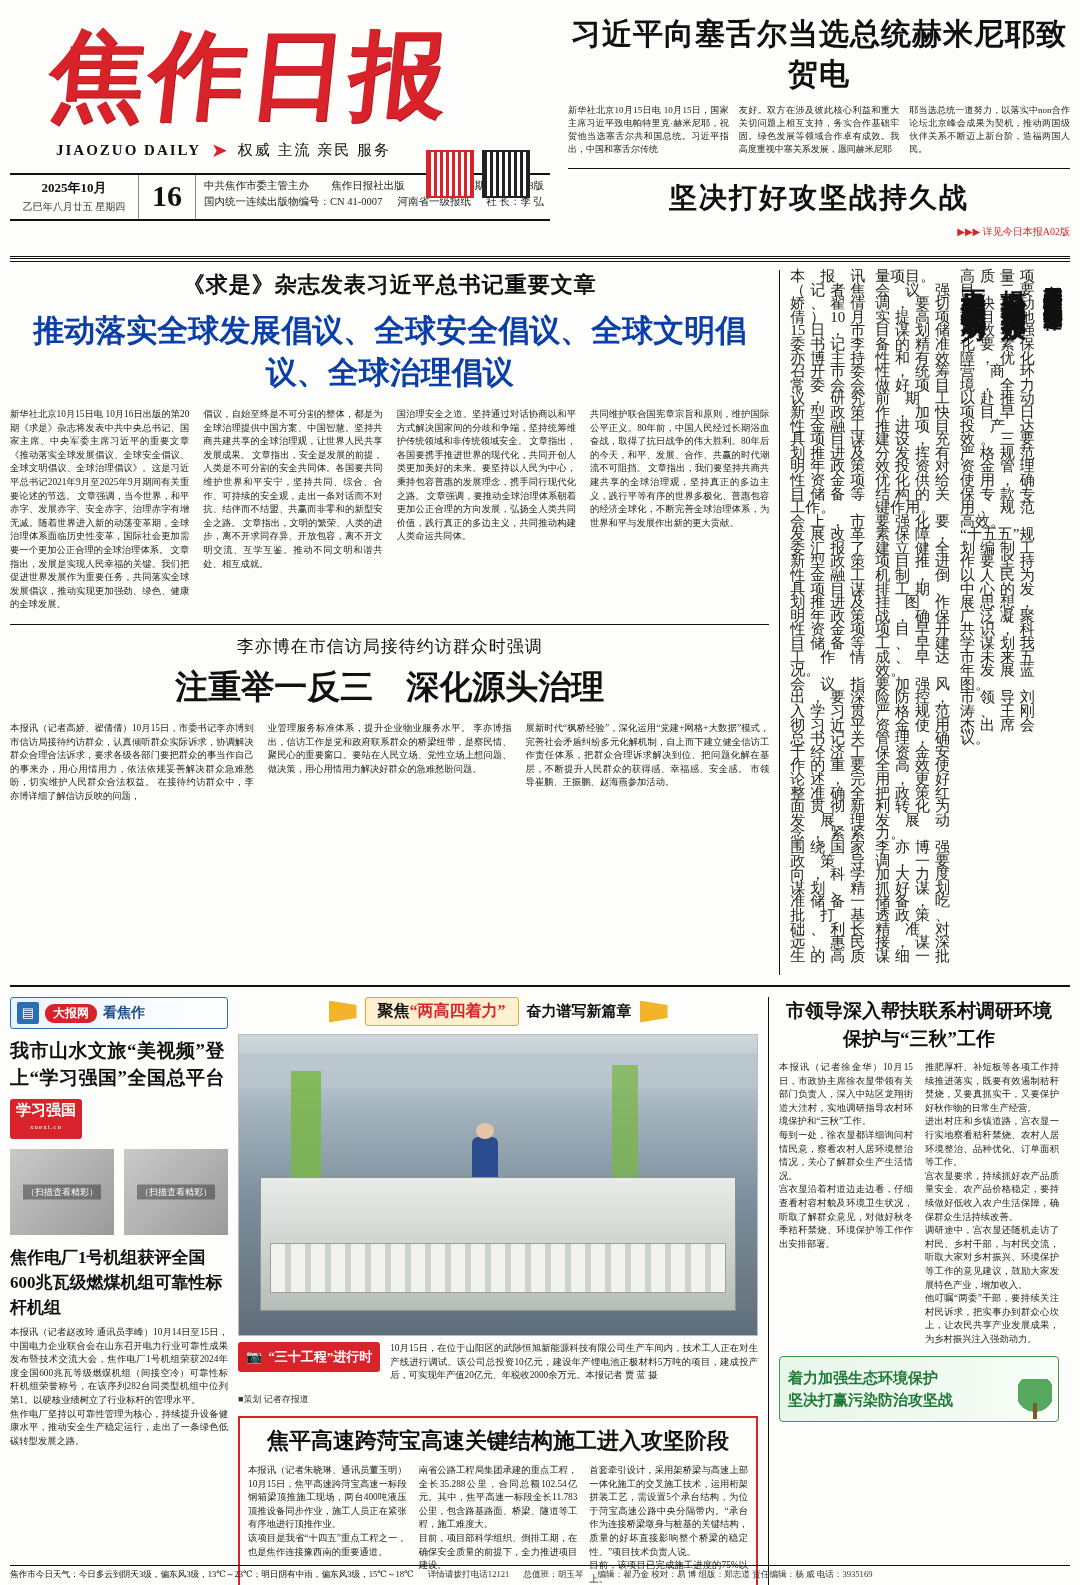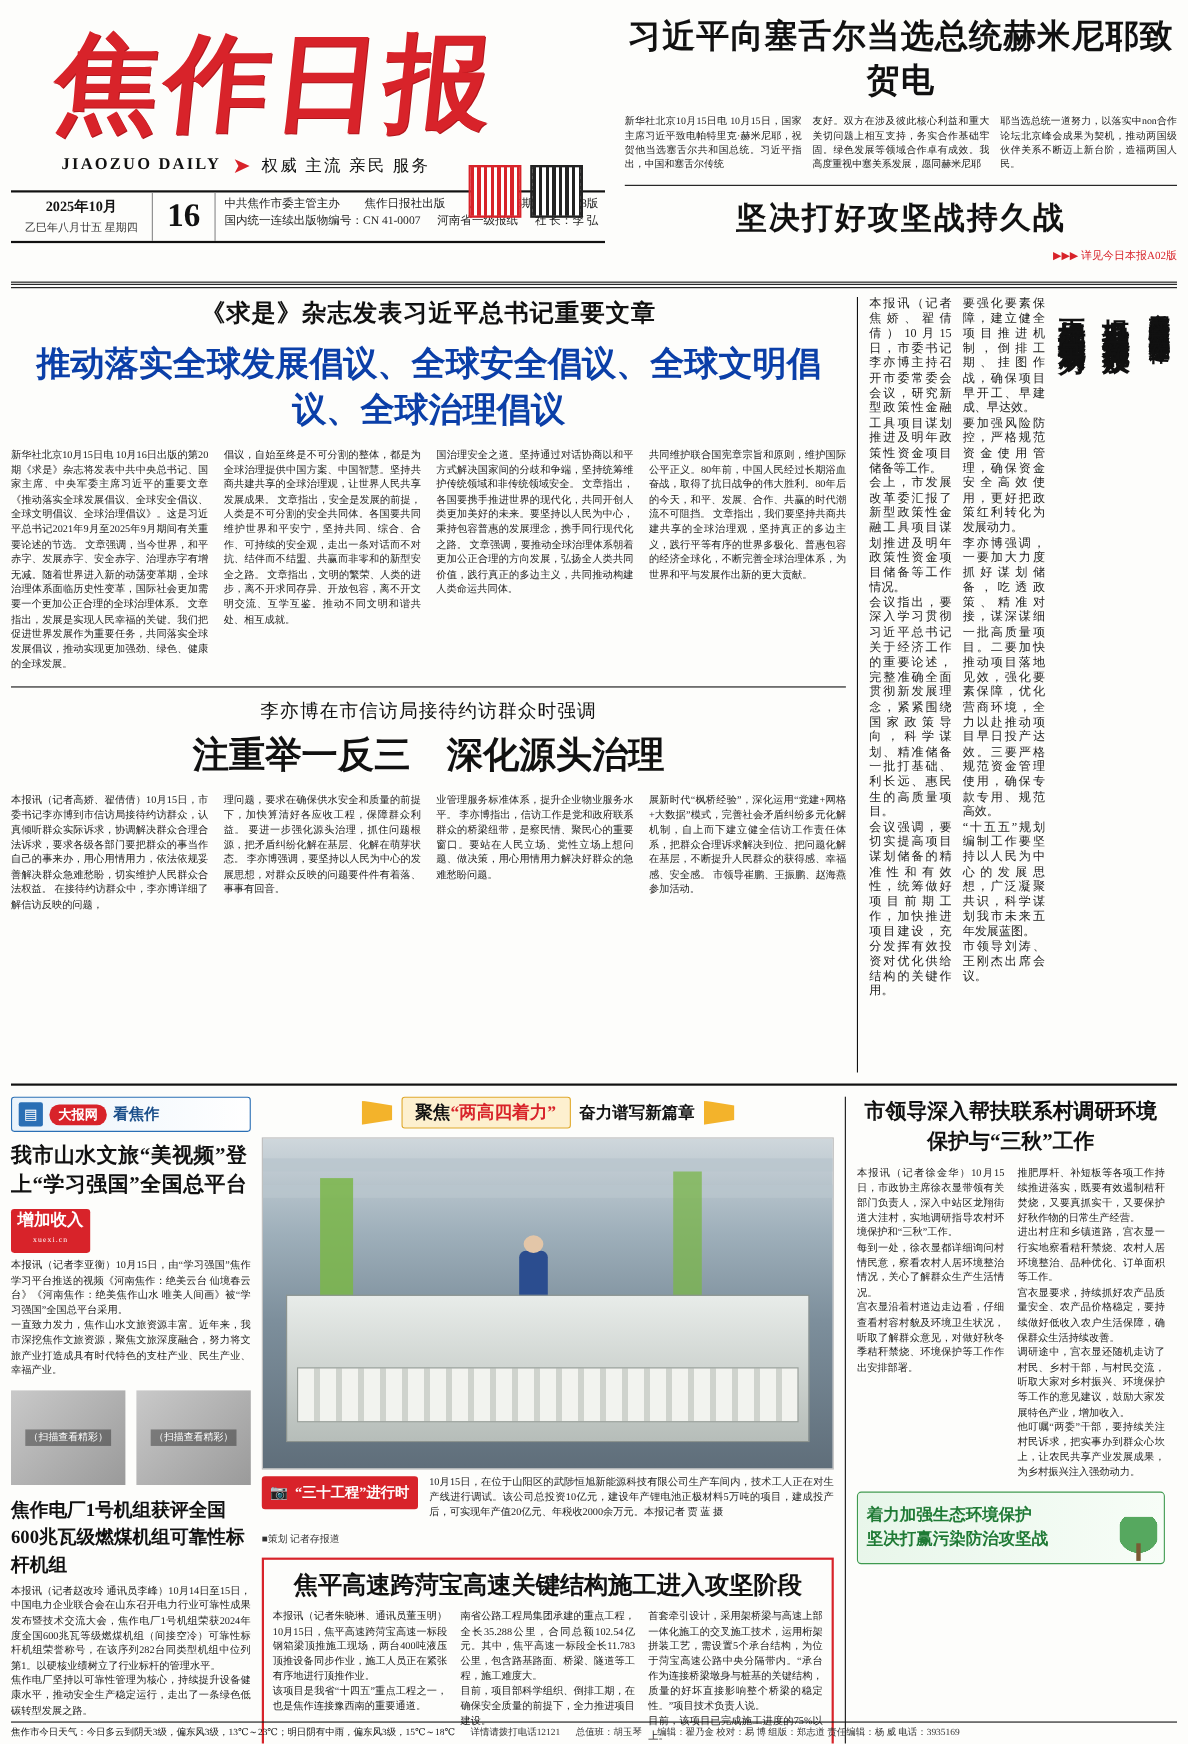--- a/index.html
+++ b/index.html
@@ -80,21 +80,21 @@
   .cols4b > div{flex:1;}
 
   
   .vert-wrap{display:flex;flex-direction:row-reverse;gap:6px;height:705px;}
   .vtitle{
     writing-mode:vertical-rl;text-orientation:upright;
     font-size:25px;font-weight:bold;line-height:34px;letter-spacing:2px;
   }
   .vtitle.small{font-size:19px;font-weight:bold;letter-spacing:1px;}
   .vbody{
-    flex:1;font-size:11px;line-height:13.6px;text-align:justify;color:#222;
+    flex:1;font-size:15px;line-height:13.6px;text-align:justify;color:#222;
     column-count:2;column-gap:10px;
   }
 
   
   .lower{display:flex;gap:10px;margin-top:10px;border-top:2px solid #111;padding-top:10px;}
   .lw-left{width:218px;}
   .lw-mid{width:520px;}
   .lw-right{width:280px;border-left:1px solid #111;padding-left:10px;}
 
   .banner{
@@ -235,23 +235,20 @@
 文章指出，我们要坚持共商共建共享的全球治理观，坚持真正的多边主义，践行平等有序的世界多极化、普惠包容的经济全球化，不断完善全球治理体系，为世界和平与发展作出新的更大贡献。</div>
       </div>
 
       <div class="sep"></div>
 
       <div class="li-kicker">李亦博在市信访局接待约访群众时强调</div>
       <div class="li-title">注重举一反三　深化源头治理</div>
       <div class="cols4b">
         <div>本报讯（记者高娇、翟倩倩）10月15日，市委书记李亦博到市信访局接待约访群众，认真倾听群众实际诉求，协调解决群众合理合法诉求，要求各级各部门要把群众的事当作自己的事来办，用心用情用力，依法依规妥善解决群众急难愁盼，切实维护人民群众合法权益。
 在接待约访群众中，李亦博详细了解信访反映的问题，</div>
-        <div>理问题，要求在确保供水安全和质量的前提下，加快算清好各应收工程，保障群众利益。
-要进一步强化源头治理，抓住问题根源，把矛盾纠纷化解在基层、化解在萌芽状态。
-李亦博强调，要坚持以人民为中心的发展思想，对群众反映的问题要件件有着落、事事有回音。</div>
         <div>业管理服务标准体系，提升企业物业服务水平。
 李亦博指出，信访工作是党和政府联系群众的桥梁纽带，是察民情、聚民心的重要窗口。要站在人民立场、党性立场上想问题、做决策，用心用情用力解决好群众的急难愁盼问题。</div>
         <div>展新时代“枫桥经验”，深化运用“党建+网格+大数据”模式，完善社会矛盾纠纷多元化解机制，自上而下建立健全信访工作责任体系，把群众合理诉求解决到位、把问题化解在基层，不断提升人民群众的获得感、幸福感、安全感。
 市领导崔鹏、王振鹏、赵海燕参加活动。</div>
       </div>
     </div>
 
     <div class="col-right">
       <div class="vert-wrap">
         <div class="vtitle small">市委召开专题会议研究新型政策性金融工具项目谋划推进等工作</div>
@@ -276,26 +273,24 @@
 
     <div class="lw-left">
       <div class="banner">
         <span class="bicon">▤</span>
         <span class="btag">大报网</span>
         <span class="btxt">看焦作</span>
       </div>
       <div class="l-head">我市山水文旅“美视频”登上“学习强国”全国总平台</div>
       <div class="xx-badge">
         <div class="xx-logo">
-          <span>增加收入</span>
+          <span>学习强国</span>
           <small>xuexi.cn</small>
         </div>
       </div>
-      <div class="ptxt" style="white-space:pre-line">本报讯（记者李亚衡）10月15日，由“学习强国”焦作学习平台推送的视频《河南焦作：绝美云台  仙境春云台》《河南焦作：绝美焦作山水  唯美人间画》被“学习强国”全国总平台采用。
-一直致力发力，焦作山水文旅资源丰富。近年来，我市深挖焦作文旅资源，聚焦文旅深度融合，努力将文旅产业打造成具有时代特色的支柱产业、民生产业、幸福产业。</div>
       <div class="two-thumbs">
         <div class="thumb">
             <span>（扫描查看精彩）</span>
           </div>
         <div class="thumb">
             <span>（扫描查看精彩）</span>
           </div>
       </div>
       <div class="l-head2">焦作电厂1号机组获评全国600兆瓦级燃煤机组可靠性标杆机组</div>
       <div class="ptxt" style="white-space:pre-line;margin-top:6px">本报讯（记者赵改玲  通讯员李峰）10月14日至15日，中国电力企业联合会在山东召开电力行业可靠性成果发布暨技术交流大会，焦作电厂1号机组荣获2024年度全国600兆瓦等级燃煤机组（间接空冷）可靠性标杆机组荣誉称号，在该序列282台同类型机组中位列第1。以硬核业绩树立了行业标杆的管理水平。

